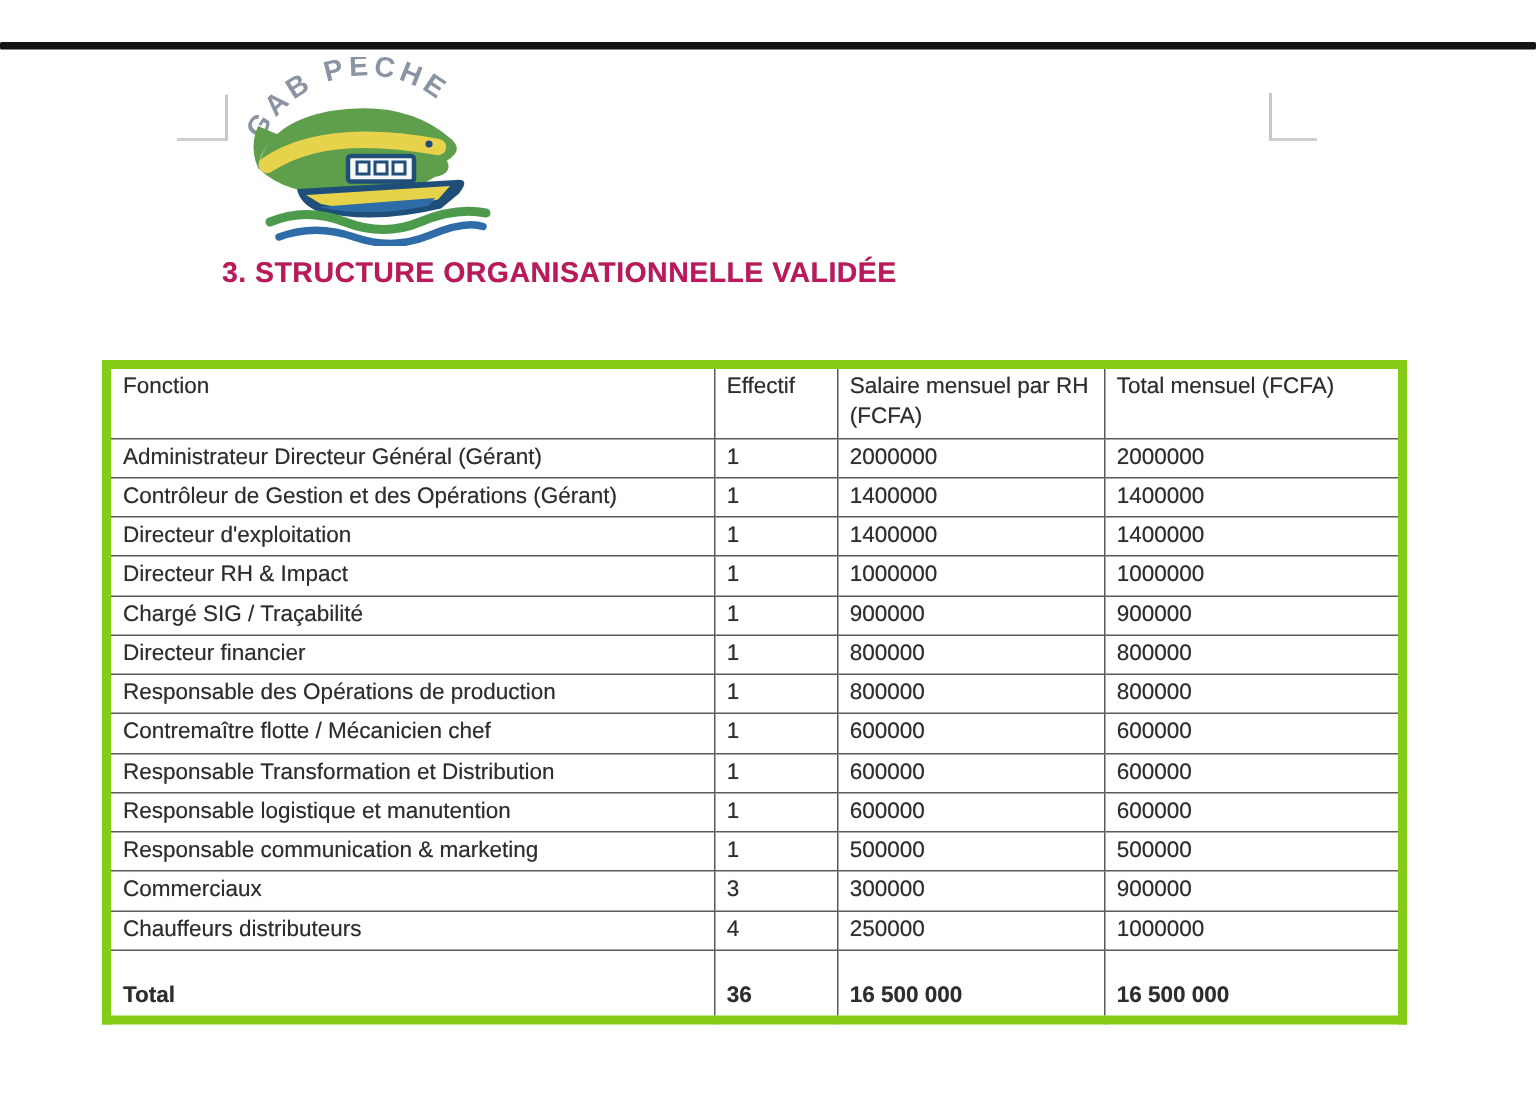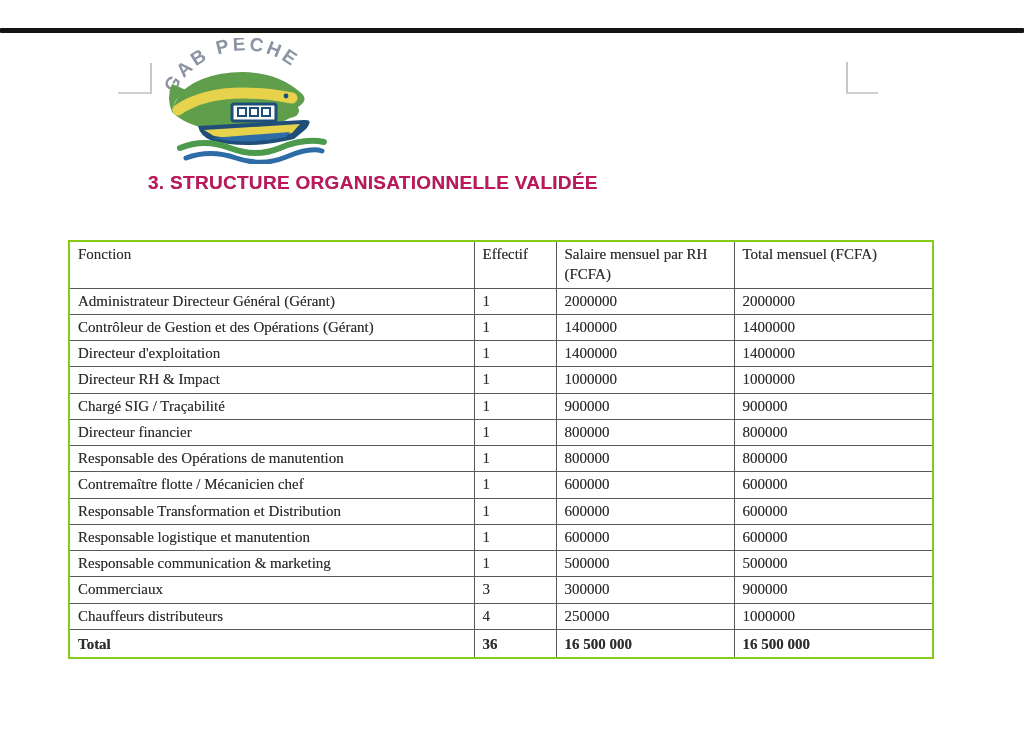--- a/index.html
+++ b/index.html
@@ -21,24 +21,24 @@
                color:#be185d; letter-spacing:.3px; white-space:nowrap;
                text-shadow:0 0 .5px rgba(58,58,58,.6);text-align:right; }
 
   .salary-table { position:absolute; left:68px; top:240px; width:864px;
                   border-collapse:collapse; table-layout:fixed;
                   font-size:15px; color:#2d2d2d;
                   text-shadow:0 0 .5px rgba(45,45,45,.55); }
   .salary-table th, .salary-table td {
       border:1px solid #5a5a5a; padding:2px 6px 3px 8px; text-align:left;
       vertical-align:top; line-height:1.35; font-weight:400; overflow:hidden; }
-  .salary-table { border:2px solid #84cc16;font-family:Liberation Serif, serif; }
+  .salary-table { border:6px solid #84cc16; }
   .salary-table thead th { height:47px; }
   .salary-table tbody td { height:21px; }
-  .salary-table tfoot td { font-weight:700; height:26px; padding-top:4px; }
+  .salary-table tfoot td { font-weight:700; height:26px; padding-top:20px; }
 </style>
 </head>
 <body>
 
 <div class="page">
 
   <div class="top-rule"></div>
 
   <div class="corner-mark-left"></div>
   <div class="corner-mark-right"></div>
@@ -124,21 +124,21 @@
           <td>900000</td>
           <td>900000</td>
         </tr>
         <tr>
           <td>Directeur financier</td>
           <td>1</td>
           <td>800000</td>
           <td>800000</td>
         </tr>
         <tr>
-          <td>Responsable des Opérations de manutention</td>
+          <td>Responsable des Opérations de production</td>
           <td>1</td>
           <td>800000</td>
           <td>800000</td>
         </tr>
         <tr>
           <td>Contremaître flotte / Mécanicien chef</td>
           <td>1</td>
           <td>600000</td>
           <td>600000</td>
         </tr>

